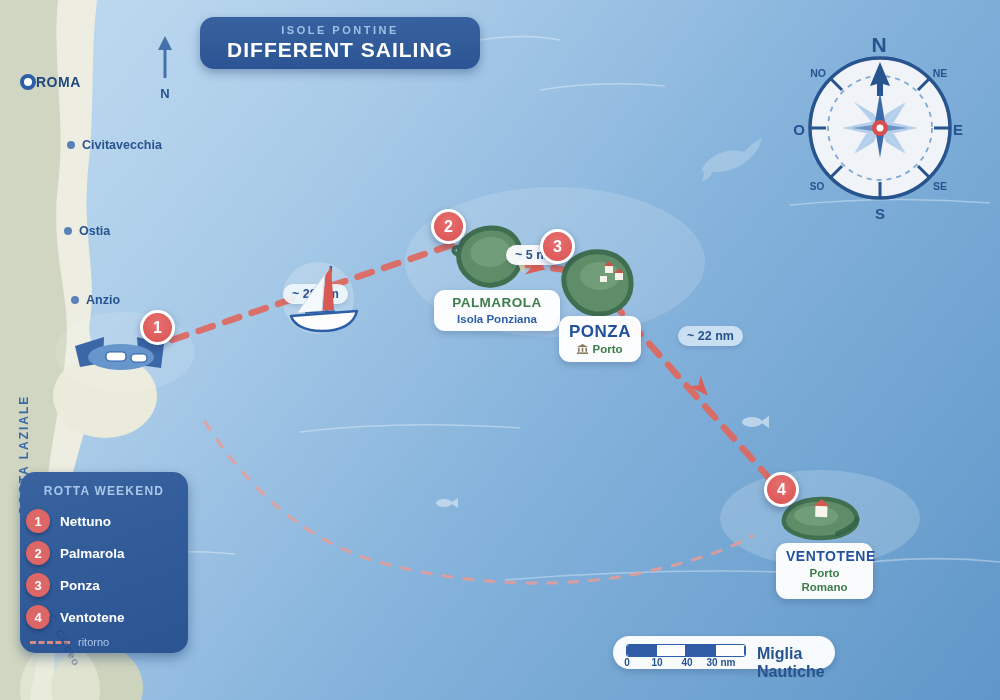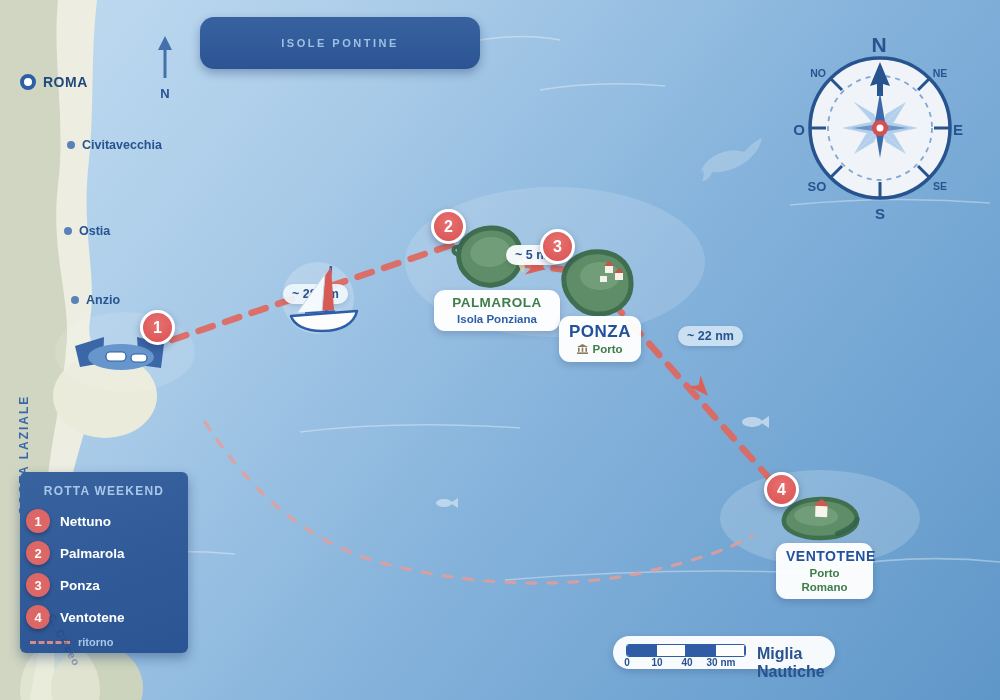--- a/index.html
+++ b/index.html
@@ -19,21 +19,21 @@
   .banner{
     left:200px;top:17px;width:280px;height:52px;border-radius:14px;
     background:linear-gradient(180deg,#37629f,#2c5494);
     box-shadow:0 4px 10px rgba(20,50,100,.35);
     display:flex;flex-direction:column;align-items:center;justify-content:center;gap:2px;
   }
   .banner .kicker{font-size:11px;font-weight:bold;letter-spacing:2.5px;color:#9fc0e6;}
   .banner .main{font-size:21px;font-weight:bold;letter-spacing:1px;color:#ffffff;}
 
   
-  .capital{left:20px;top:74px;display:flex;align-items:center;gap:7px;}
+  .capital{left:20px;top:74px;display:flex;align-items:center;}
   .capital .ring{width:16px;height:16px;border-radius:50%;border:4px solid #2d5fa8;background:#fff;}
   .capital .name{font-size:14px;font-weight:bold;color:#21497e;letter-spacing:.5px;}
   .city{display:flex;align-items:center;gap:7px;}
   .city .dot{width:8px;height:8px;border-radius:50%;background:#5b82b8;}
   .city .name{font-size:12.5px;font-weight:bold;color:#27538f;}
   .c1{left:67px;top:138px;} .c2{left:64px;top:224px;} .c3{left:71px;top:293px;}
 
   
   .north{left:148px;top:34px;width:34px;height:64px;text-align:center;}
   .north .n{display:block;margin-top:2px;font-size:13px;font-weight:bold;color:#27538f;}
@@ -89,21 +89,21 @@
   .dist{
     background:rgba(238,246,252,.92);border-radius:12px;padding:3px 9px;
     font-size:12.5px;font-weight:bold;color:#27538f;box-shadow:0 2px 4px rgba(30,50,90,.15);
     white-space:nowrap;
   }
   .d1{left:283px;top:284px;} .d2{left:506px;top:245px;background:rgba(252,254,255,.95);}
   .d3{left:678px;top:326px;background:rgba(205,226,243,.95);}
 
   
   .legend{
-    left:20px;top:472px;width:168px;height:181px;border-radius:6px;
+    left:20px;top:472px;width:168px;height:181px;border-radius:15px;
     background:linear-gradient(160deg,#38639f,#2b5492);
     box-shadow:0 5px 12px rgba(20,50,100,.4);
   }
   .legend .title{margin-top:12px;text-align:center;font-size:12px;font-weight:bold;letter-spacing:1.2px;color:#a9c7e9;}
   .legend-item{position:absolute;left:26px;display:flex;align-items:center;gap:10px;}
   .legend-item .num{
     width:24px;height:24px;border-radius:50%;background:#dd6666;color:#fff;
     display:flex;align-items:center;justify-content:center;font-size:13px;font-weight:bold;
     box-shadow:0 2px 4px rgba(0,0,20,.3);
   }
@@ -123,21 +123,21 @@
   .scalebar .tick{position:absolute;top:21px;transform:translateX(-50%);font-size:10px;font-weight:bold;color:#27538f;white-space:nowrap;}
   .t0{left:14px;} .t1{left:44px;} .t2{left:74px;} .t3{left:108px;}
   .scalebar .unit{position:absolute;left:144px;top:9px;font-size:16px;font-weight:bold;color:#27538f;}
 
   
   .compass{left:790px;top:32px;width:180px;height:192px;}
   .compass .dir{position:absolute;transform:translate(-50%,-50%);font-weight:bold;color:#27538f;}
   .dir-n{left:89px;top:13px;font-size:21px;} .dir-s{left:90px;top:181px;font-size:15px;}
   .dir-e{left:168px;top:97px;font-size:15px;} .dir-o{left:9px;top:97px;font-size:15px;}
   .dir-ne{left:150px;top:41px;font-size:10.5px;} .dir-no{left:28px;top:41px;font-size:10.5px;}
-  .dir-se{left:150px;top:154px;font-size:10.5px;} .dir-so{left:27px;top:154px;font-size:13px;text-align:right;}
+  .dir-se{left:150px;top:154px;font-size:10.5px;} .dir-so{left:27px;top:154px;font-size:10px;text-align:right;}
 </style>
 </head>
 <body>
 
 <div class="map">
 
   <svg class="layer" viewBox="0 0 1000 700">
 
     <path fill="#edeee1" d="M0,0 H97 C90,55 95,110 88,170 C82,235 97,275 90,320 C86,344 99,350 97,370 C93,418 72,460 66,510 C60,570 52,620 55,700 H0 Z"></path>
 
@@ -218,20 +218,21 @@
       <path d="M18,13 C28,9 35,3 37,-2" fill="none" stroke="#32604a" stroke-width="5" stroke-linecap="round" opacity=".8"></path>
       <g>
         <rect x="-5" y="-14" width="12" height="11" fill="#f7f4ec"></rect>
         <polygon points="-7,-14 1,-21 9,-14" fill="#cf5b50"></polygon>
       </g>
     </g>
   </svg>
 
   <div class="abs banner">
     <div class="kicker">ISOLE PONTINE</div>
+    <div class="main">DIFFERENT SAILING</div>
   </div>
 
   <div class="abs north">
     <svg width="34" height="46" viewBox="0 0 34 46">
       <line x1="17" y1="44" x2="17" y2="12" stroke="#4470ac" stroke-width="3"></line>
       <polygon points="17,2 10,16 24,16" fill="#4470ac"></polygon>
     </svg>
     <span class="n">N</span>
   </div>
 
@@ -311,21 +312,21 @@
   </div>
   <div class="abs legend-item" style="top:573px;">
     <span class="num">3</span>
     <span class="lab">Ponza</span>
   </div>
   <div class="abs legend-item" style="top:605px;">
     <span class="num">4</span>
     <span class="lab">Ventotene</span>
   </div>
   <div class="abs" style="left:30px;top:641px;width:40px;border-top:3px dashed #d98a84;"></div>
-  <div class="abs" style="left:78px;top:636px;font-size:11px;font-weight:bold;color:#a9c7e9;">ritorno</div>
+  <div class="abs" style="left:78px;top:636px;font-size:11px;font-weight:normal;color:#a9c7e9;">ritorno</div>
 
   <div class="abs cape">C. Circeo</div>
 
   <div class="abs scalebar">
     <div class="bar">
       <span class="sb-b"></span>
         <span class="sb-w"></span>
         <span class="sb-b"></span>
         <span class="sb-w"></span>
     </div>

